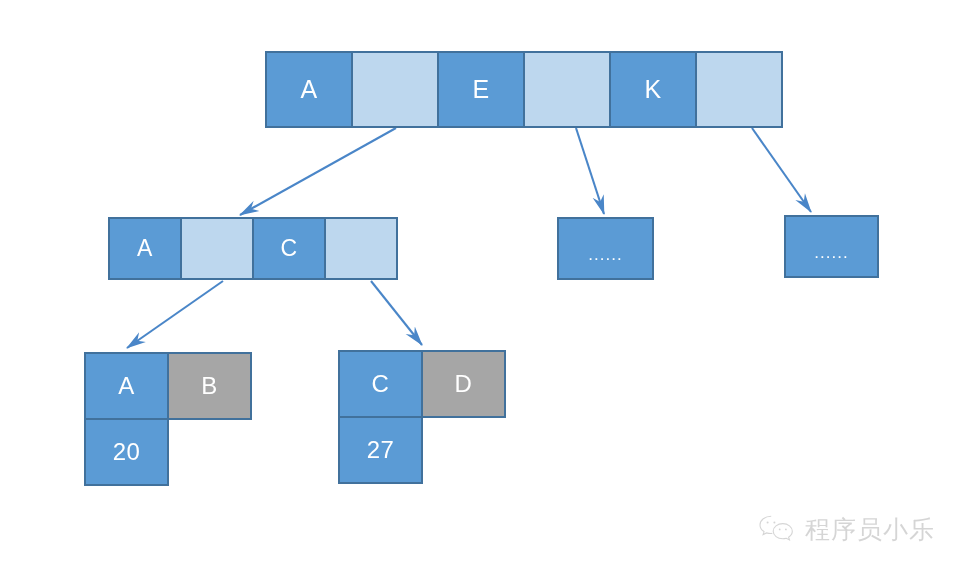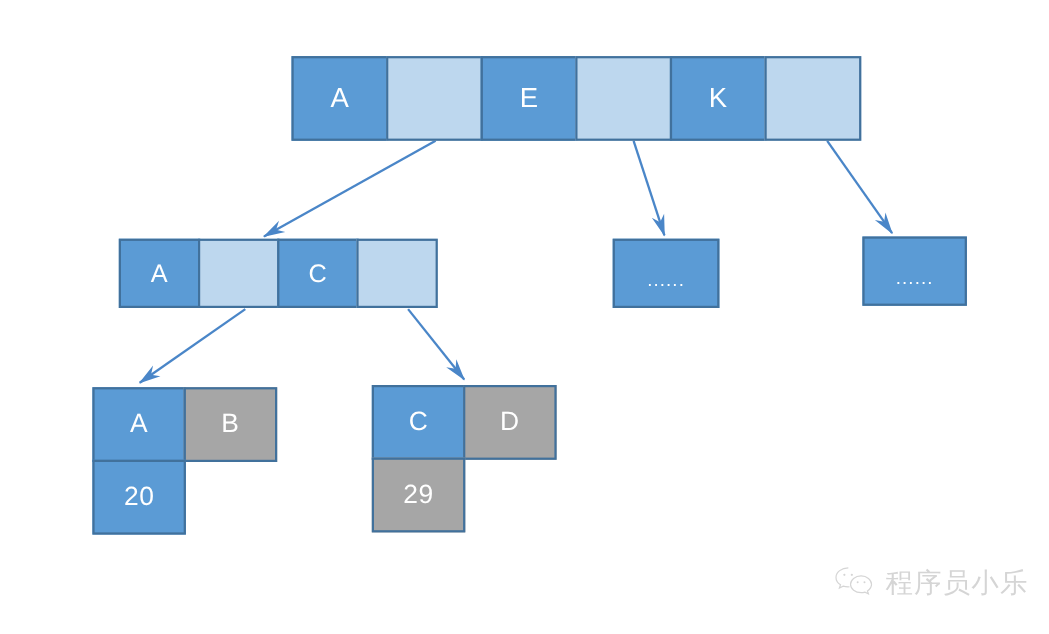--- a/index.html
+++ b/index.html
@@ -155,21 +155,21 @@
 
   <div class="leaf-node" id="leaf-node-1">
     <div class="cell blue">A</div>
     <div class="cell gray">B</div>
     <div class="cell blue">20</div>
   </div>
 
   <div class="leaf-node" id="leaf-node-2">
     <div class="cell blue">C</div>
     <div class="cell gray">D</div>
-    <div class="cell gray">29</div>
+    <div class="cell blue">27</div>
   </div>
 
   <div id="watermark">
     <svg class="wm-logo" width="38" height="30" viewBox="0 0 38 30" xmlns="http://www.w3.org/2000/svg">
       <g fill="none" stroke="#9c9c9c" stroke-width="1.1">
         <path d="M13.2 2.2C7.0 2.2 2.0 6.1 2.0 10.9c0 2.7 1.6 5.1 4.1 6.7l-1.0 3.0 3.4-1.7c1.4.4 2.9.6 4.5.6.4 0 .9 0 1.3-.1"></path>
         <circle cx="9.6" cy="8.6" r="1.0" fill="#9c9c9c" stroke="none"></circle>
         <circle cx="16.4" cy="8.6" r="1.0" fill="#9c9c9c" stroke="none"></circle>
         <path d="M24.8 9.6c-5.3 0-9.6 3.4-9.6 7.6 0 4.2 4.3 7.6 9.6 7.6 1.2 0 2.4-.2 3.5-.5l3.2 1.6-.9-2.7c2.2-1.4 3.7-3.5 3.7-6.0 0-4.2-4.3-7.6-9.5-7.6z"></path>
         <circle cx="21.7" cy="15.4" r="0.9" fill="#9c9c9c" stroke="none"></circle>

